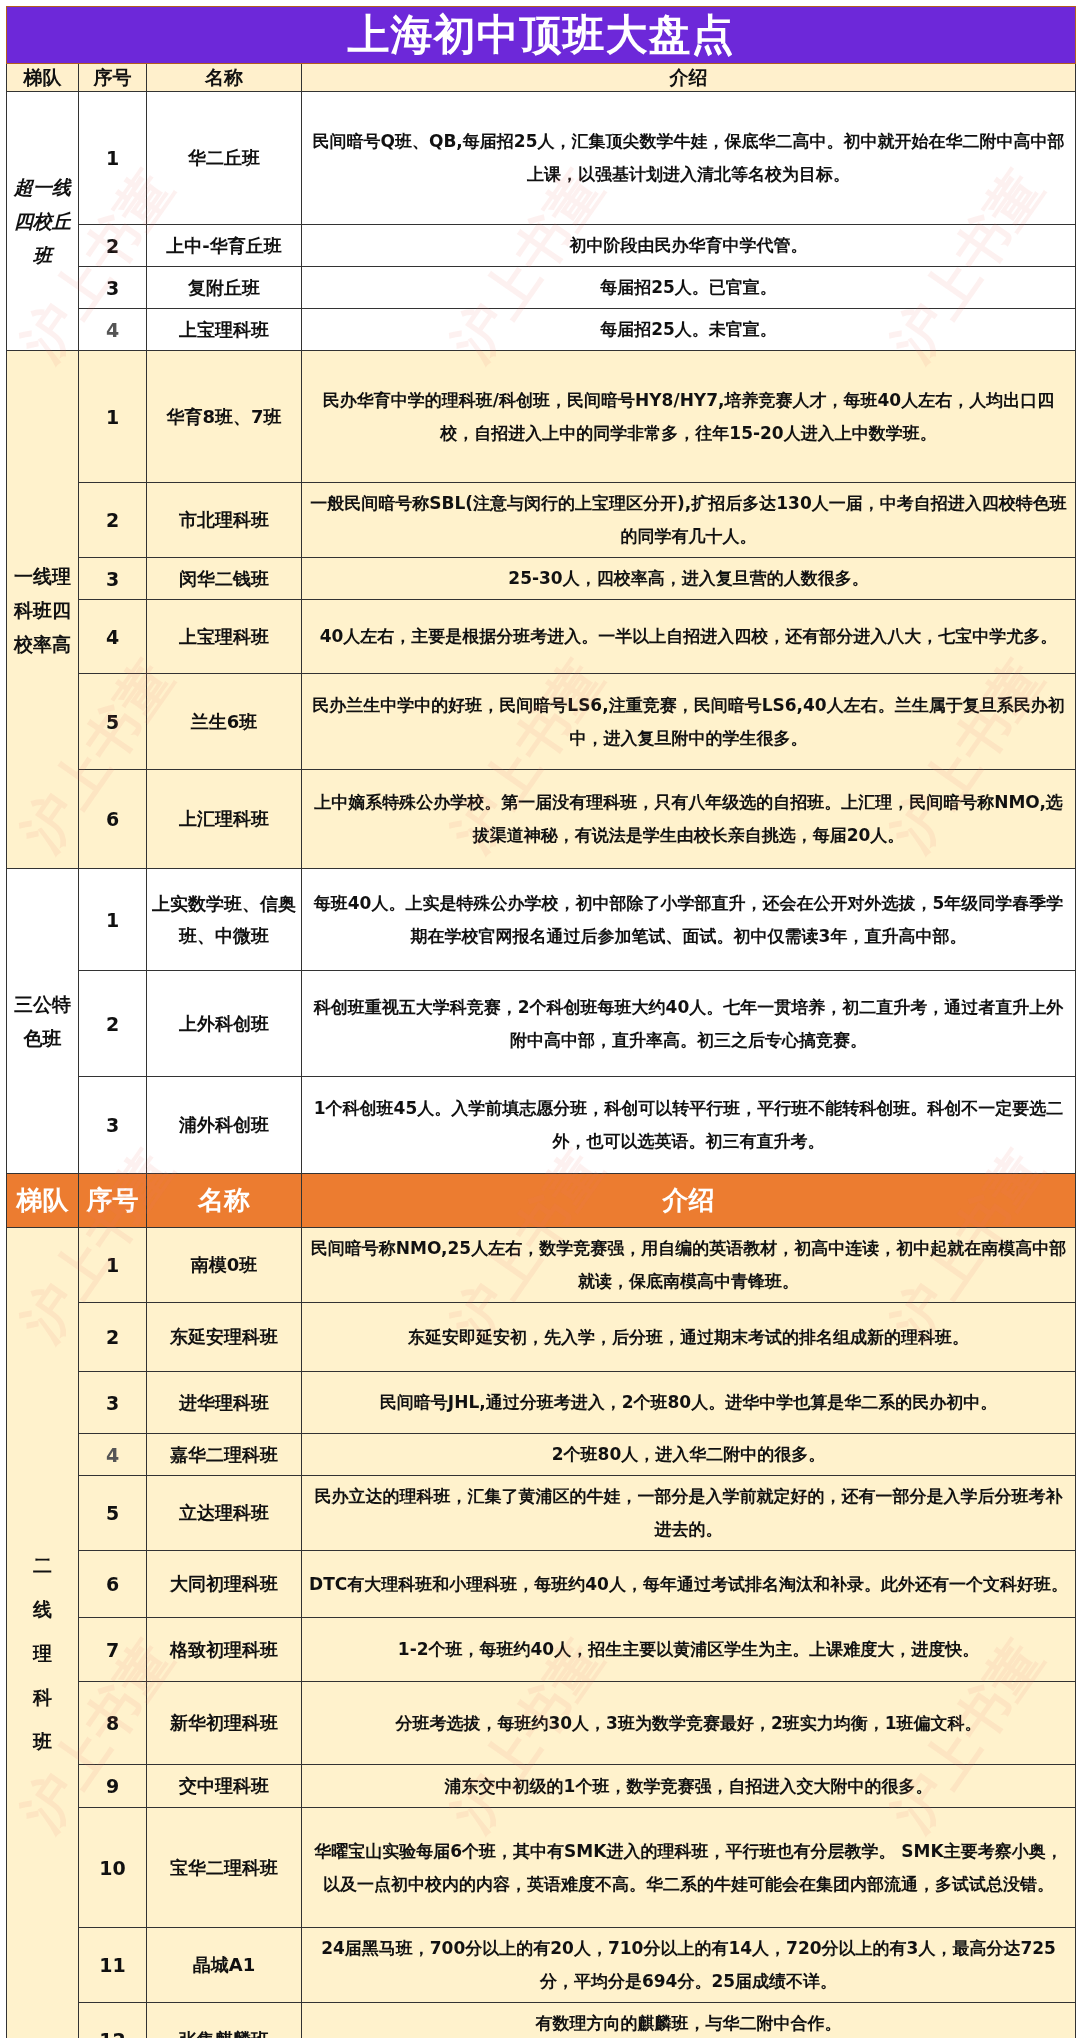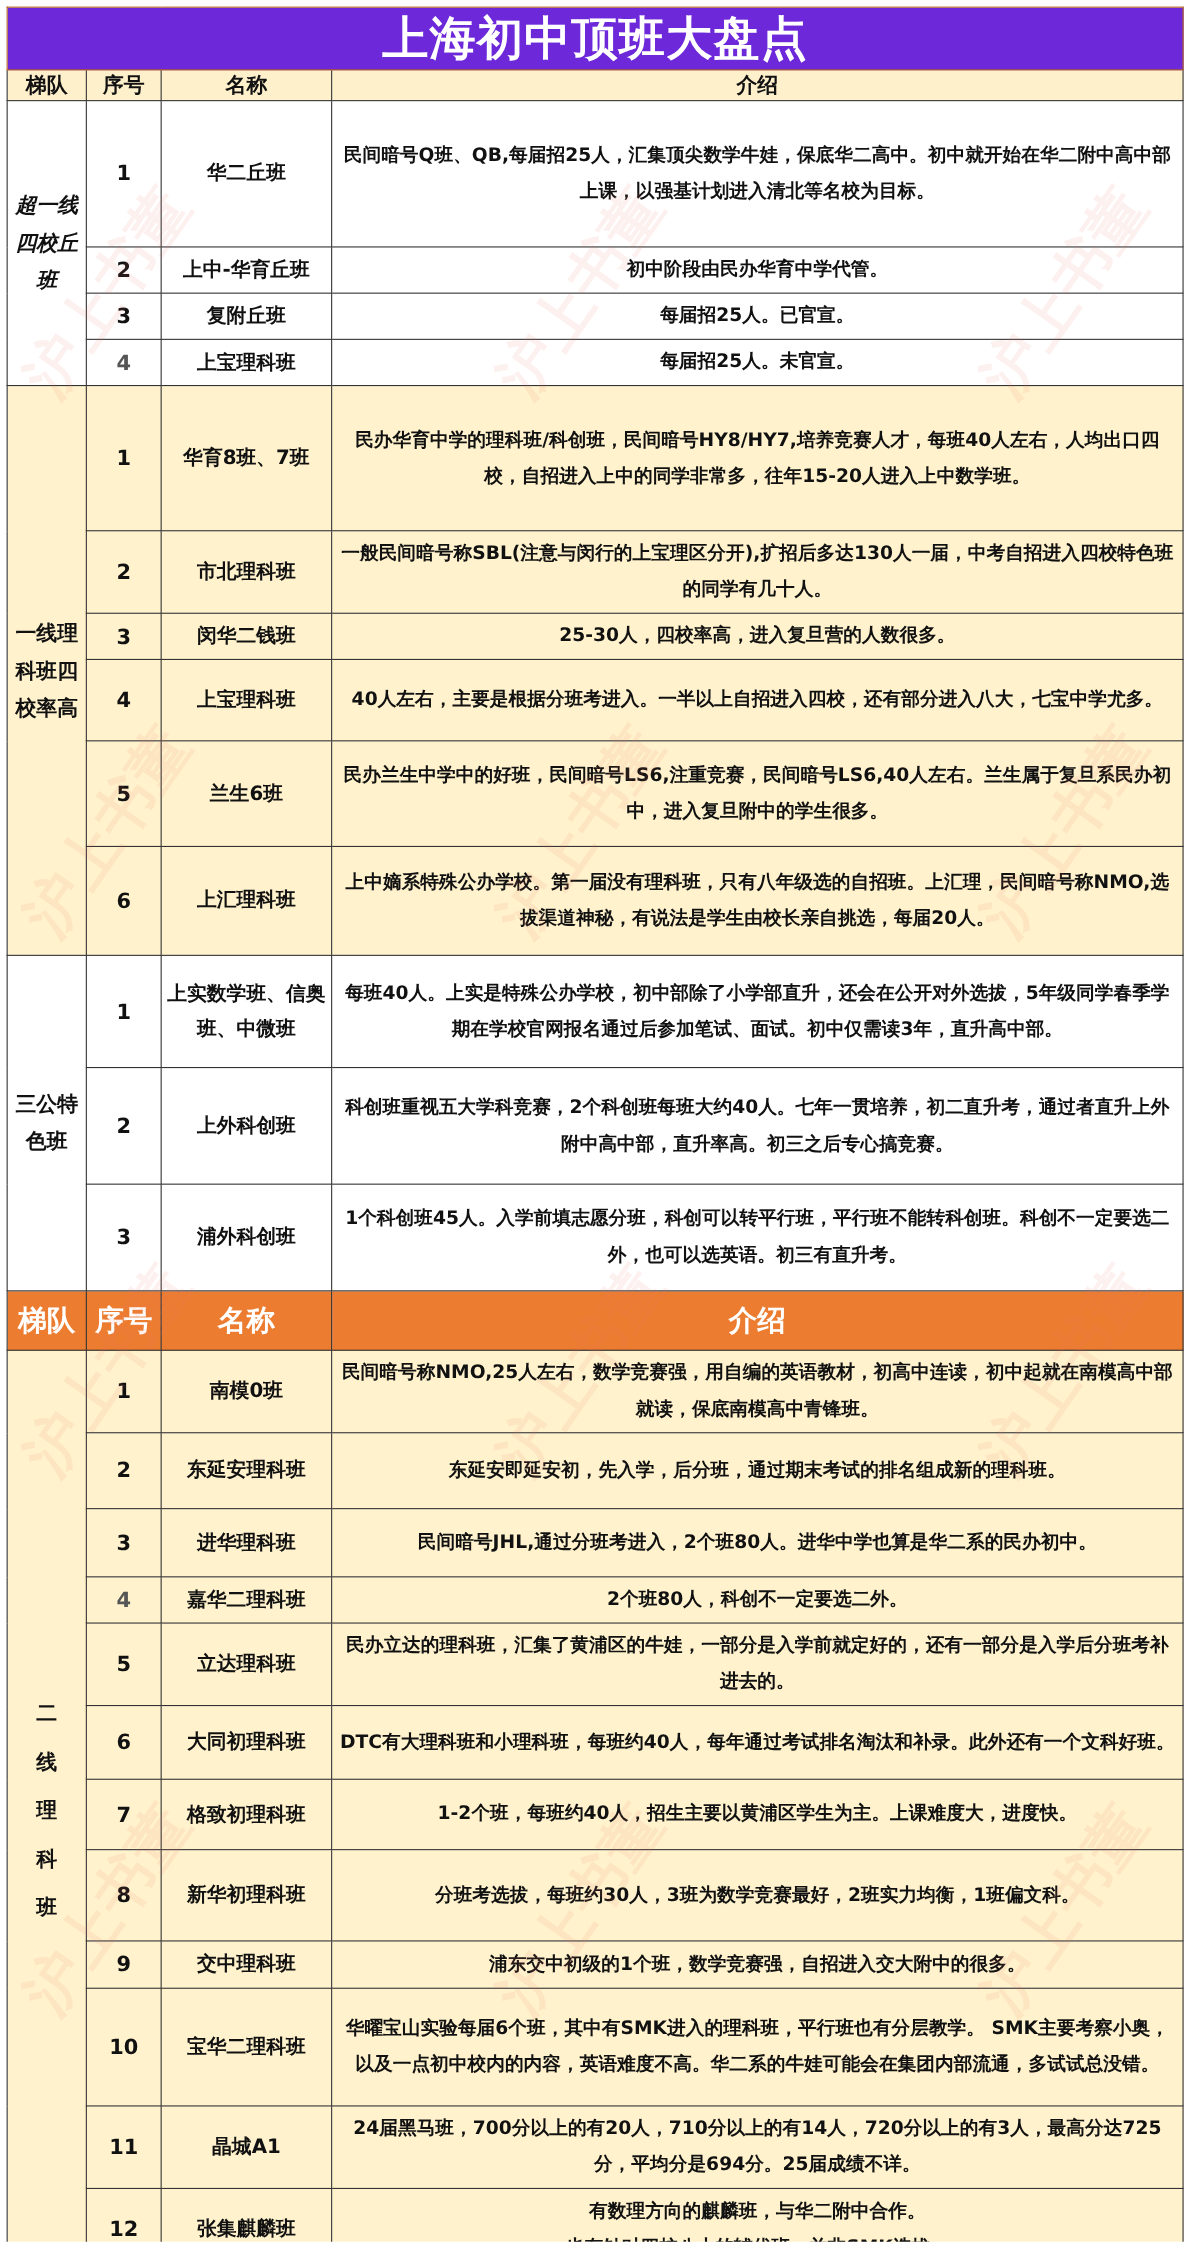--- a/index.html
+++ b/index.html
@@ -141,21 +141,21 @@
     <td class="desc">东延安即延安初，先入学，后分班，通过期末考试的排名组成新的理科班。</td>
   </tr>
   <tr class="cream" style="height:62px">
     <td class="num">3</td>
     <td class="name">进华理科班</td>
     <td class="desc">民间暗号JHL,通过分班考进入，2个班80人。进华中学也算是华二系的民办初中。</td>
   </tr>
   <tr class="cream" style="height:33px">
     <td class="num grey-num">4</td>
     <td class="name">嘉华二理科班</td>
-    <td class="desc">2个班80人，科创不一定要选二外。</td>
+    <td class="desc">2个班80人，进入华二附中的很多。</td>
   </tr>
   <tr class="cream" style="height:73px">
     <td class="num">5</td>
     <td class="name">立达理科班</td>
     <td class="desc">民办立达的理科班，汇集了黄浦区的牛娃，一部分是入学前就定好的，还有一部分是入学后分班考补进去的。</td>
   </tr>
   <tr class="cream" style="height:67px">
     <td class="num">6</td>
     <td class="name">大同初理科班</td>
     <td class="desc">DTC有大理科班和小理科班，每班约40人，每年通过考试排名淘汰和补录。此外还有一个文科好班。</td>
@@ -168,21 +168,21 @@
   <tr class="cream" style="height:83px">
     <td class="num">8</td>
     <td class="name">新华初理科班</td>
     <td class="desc">分班考选拔，每班约30人，3班为数学竞赛最好，2班实力均衡，1班偏文科。</td>
   </tr>
   <tr class="cream" style="height:43px">
     <td class="num">9</td>
     <td class="name">交中理科班</td>
     <td class="desc">浦东交中初级的1个班，数学竞赛强，自招进入交大附中的很多。</td>
   </tr>
-  <tr class="cream" style="height:107px">
+  <tr class="cream" style="height:120px">
     <td class="num">10</td>
     <td class="name">宝华二理科班</td>
     <td class="desc">华曜宝山实验每届6个班，其中有SMK进入的理科班，平行班也有分层教学。 SMK主要考察小奥，以及一点初中校内的内容，英语难度不高。华二系的牛娃可能会在集团内部流通，多试试总没错。</td>
   </tr>
   <tr class="cream" style="height:64px">
     <td class="num">11</td>
     <td class="name">晶城A1</td>
     <td class="desc">24届黑马班，700分以上的有20人，710分以上的有14人，720分以上的有3人，最高分达725分，平均分是694分。25届成绩不详。</td>
   </tr>
   <tr class="cream" style="height:64px">

